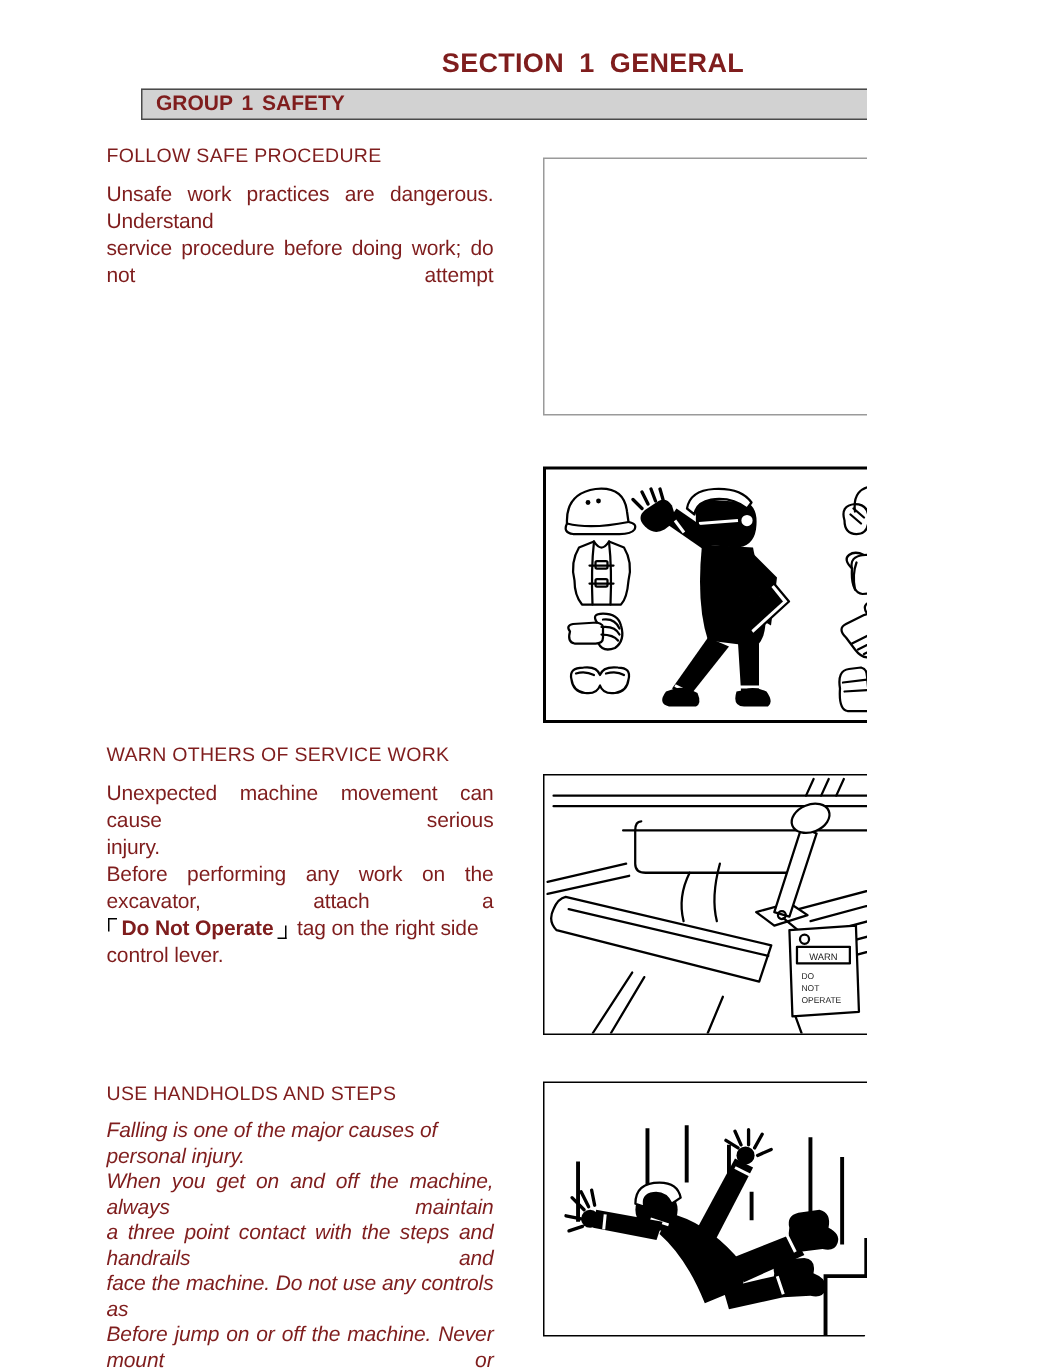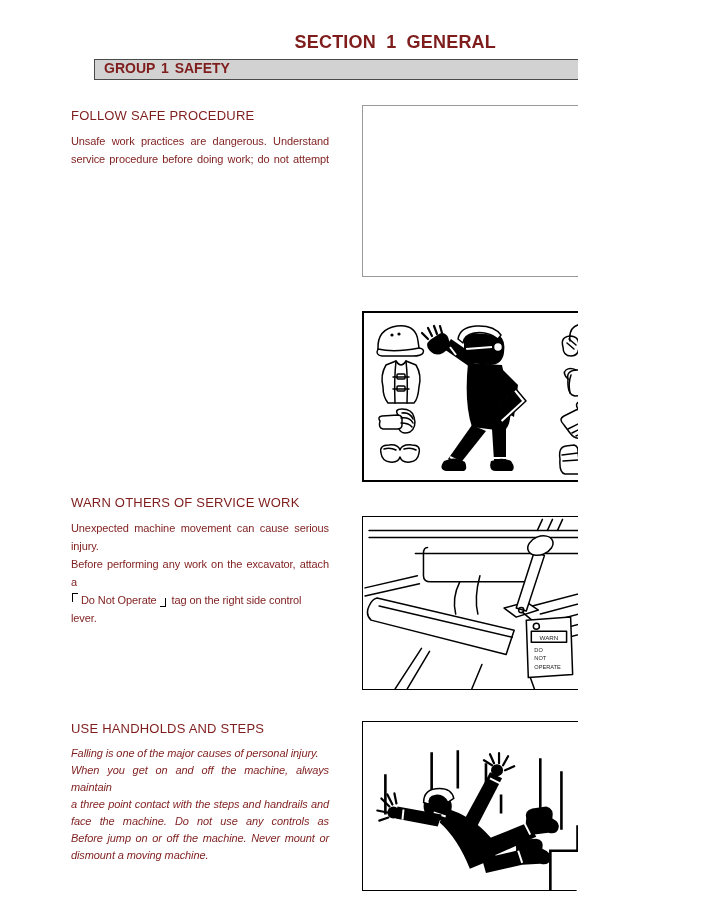--- a/index.html
+++ b/index.html
@@ -12,24 +12,24 @@
     font-size:18px;font-weight:bold;word-spacing:5px;letter-spacing:.2px;
   }
   .group-bar{
     position:absolute;left:66px;top:59px;width:555px;height:21px;box-sizing:border-box;
     background:#d2d2d2;border:1px solid #4a4a4a;
     display:flex;align-items:flex-start;padding-left:9px;margin-left:28px;
   }
   .group-bar span{font-size:14px;font-weight:bold;word-spacing:2px;}
   .txt{position:absolute;left:71px;width:258px;}
   .topic{font-size:13px;line-height:16px;margin:0 0 8px 0;letter-spacing:.2px;font-weight:normal;}
-  .ln{font-size:11px;line-height:18px;letter-spacing:-.1px;}
+  .ln{font-size:14px;line-height:18px;letter-spacing:-.1px;}
   .st{text-align:justify;text-align-last:justify;}
   .tight .ln{line-height:17px;font-style:italic;}
-  .ln b{font-weight:normal;margin-top:40px;}
+  .ln b{font-weight:bold;margin-top:40px;}
   .brk{display:inline-block;width:5px;height:8px;}
   .brk-open{border-left:1.3px solid #000;border-top:1.3px solid #000;margin:0 3px 0 1px;transform:translateY(-2px);}
   .brk-close{border-right:1.3px solid #000;border-bottom:1.3px solid #000;margin:0 3px 0 3px;transform:translateY(3px);}
   .fig{position:absolute;left:362px;width:258px;box-sizing:border-box;background:#fff;}
   .fig svg{display:block;width:100%;height:100%;}
   .fig-empty{top:105px;height:172px;border:1px solid #9a9a9a;}
   .fig-clothing{top:311px;height:171px;border:2px solid #000;}
   .fig-lever{top:516px;height:174px;border:1.5px solid #000;}
   .fig-falling{top:721px;height:170px;border:1.5px solid #000;}
   .lineart{stroke:#000;fill:none;stroke-width:1.5;stroke-linecap:round;stroke-linejoin:round;}
@@ -42,21 +42,21 @@
 <body>
 
 <div class="page">
 
   <div class="section-title">SECTION 1 GENERAL</div>
 
   <div class="group-bar">
     <span>GROUP 1 SAFETY</span>
   </div>
 
-  <div class="txt" style="top:108px">
+  <div class="txt" style="top:96px">
     <h2 class="topic">FOLLOW SAFE PROCEDURE</h2>
     <div class="ln st">Unsafe work practices are dangerous. Understand</div>
     <div class="ln st">service procedure before doing work; do not attempt</div>
   </div>
 
   <div class="fig fig-empty"></div>
 
 
   <div class="fig fig-clothing">
     <svg viewBox="0 0 254 167">

